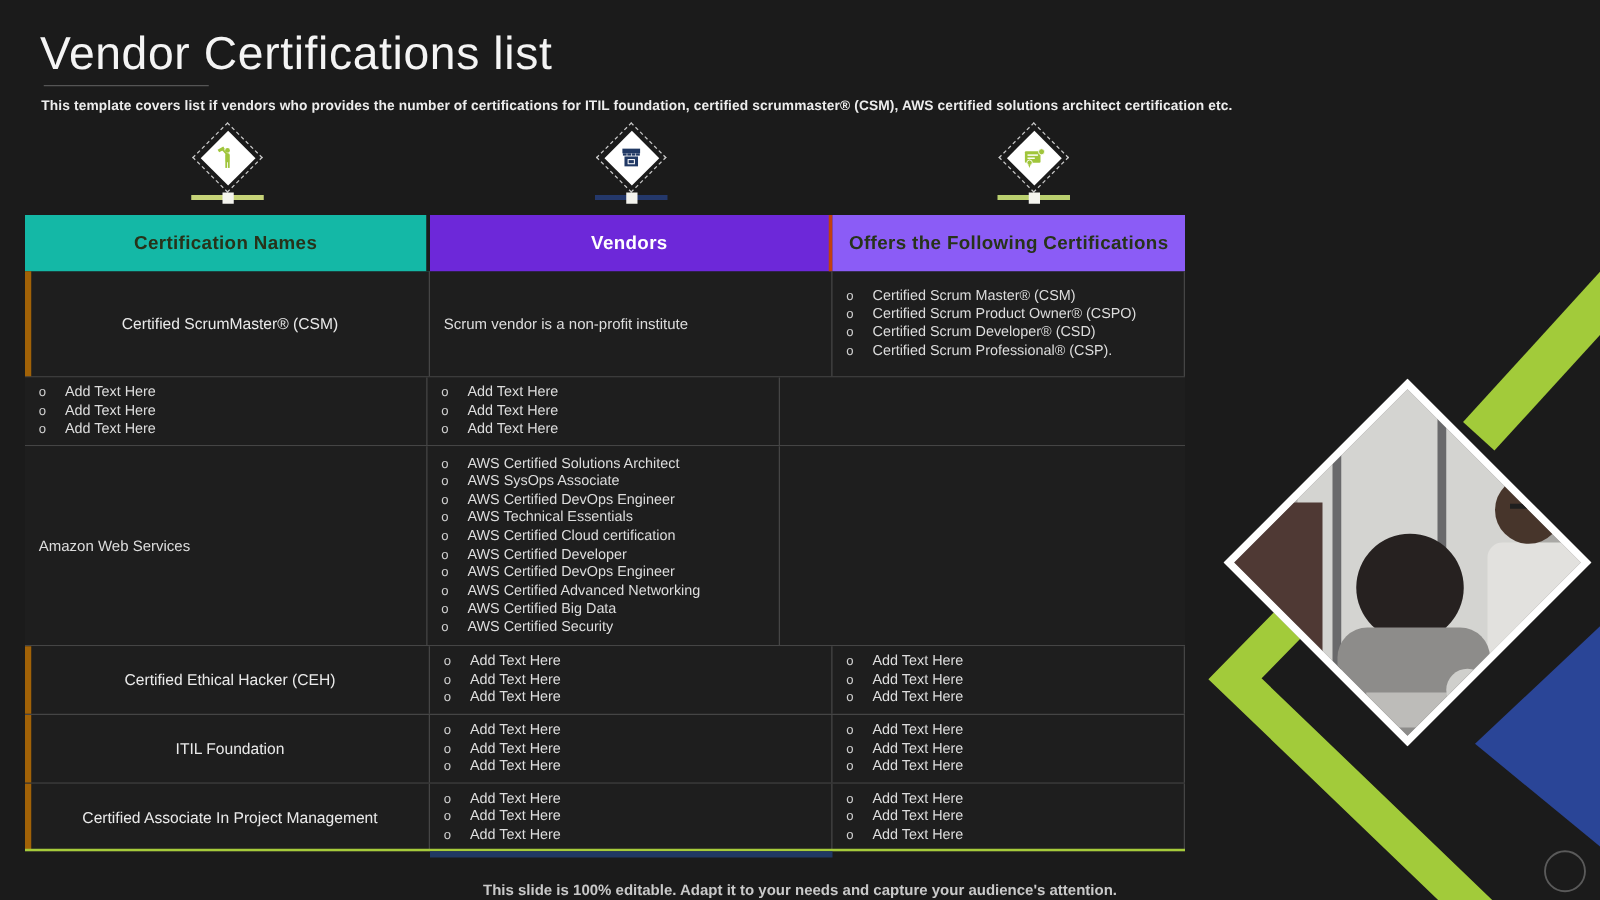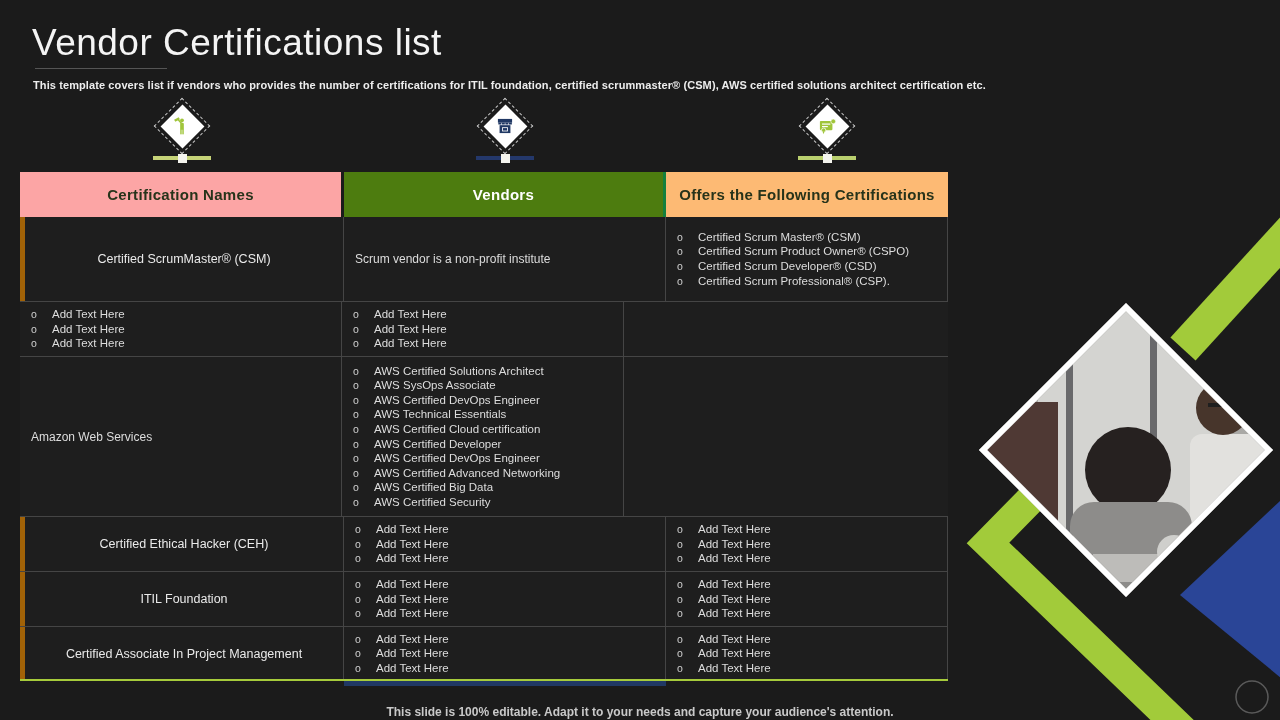--- a/index.html
+++ b/index.html
@@ -22,23 +22,23 @@
      transform:rotate(45deg);background:#ffffff}
   .icon-svg{position:absolute;left:50px;top:23px;width:20px;height:20px}
   .icon-line{position:absolute;top:63px;left:31px;width:58px;height:4px}
   .line-g1{background:#c6d378}.line-navy{background:#24386b}.line-g3{background:#b9cf6e}
   .icon-sq{position:absolute;top:60.5px;left:55.5px;width:9px;height:9px;background:#f4f4ee}
 
   
   .table{left:20px;top:172px;width:928px}
   .thead{display:flex;height:45px}
   .th{display:flex;align-items:center;justify-content:center;font-weight:700;font-size:15px;letter-spacing:.3px}
-  .th1{width:324px;background:#fca5a5;color:#27331a;border-right:3px solid #1b1b1b}
-  .th2{width:322px;background:#4d7c0f;color:#ffffff;border-right:3px solid #15803d}
-  .th3{width:282px;background:#fdba74;color:#27331a}
+  .th1{width:324px;background:#14b8a6;color:#27331a;border-right:3px solid #1b1b1b}
+  .th2{width:322px;background:#6d28d9;color:#ffffff;border-right:3px solid #c2410c}
+  .th3{width:282px;background:#8b5cf6;color:#27331a}
   .trow{display:flex;border-bottom:1px solid #454545;background:#1e1e1e}
   .cell{border-right:1px solid #454545}
   .c1{width:324px;border-left:5px solid #a16207;display:flex;align-items:center;justify-content:center;
       text-align:center;font-size:12.5px;color:#eaeaea;padding:0 14px}
   .c2{width:322px}
   .c3{width:282px}
   .vtext{display:flex;align-items:center;padding-left:11px;font-size:12px;color:#dddddd}
   .list{display:flex;flex-direction:column;justify-content:center;padding-left:11px;
         font-size:11.5px;color:#dddddd}
   .item{display:flex;line-height:14.6px;white-space:nowrap}

